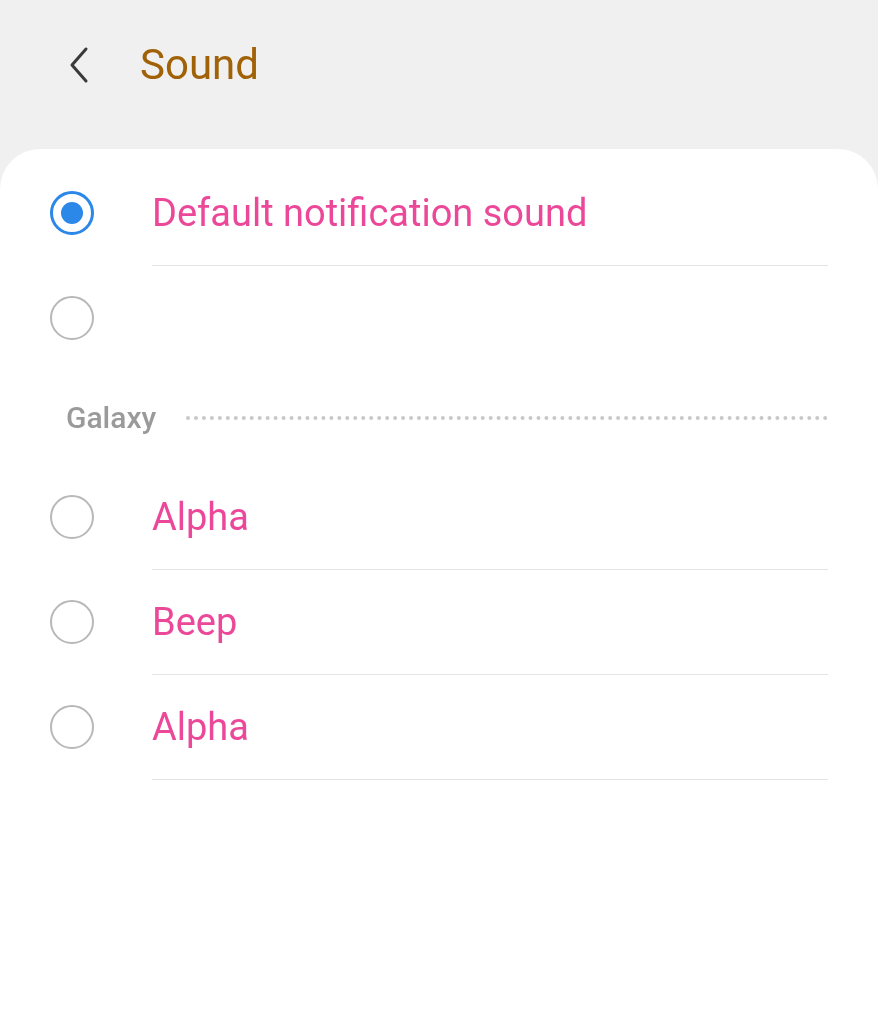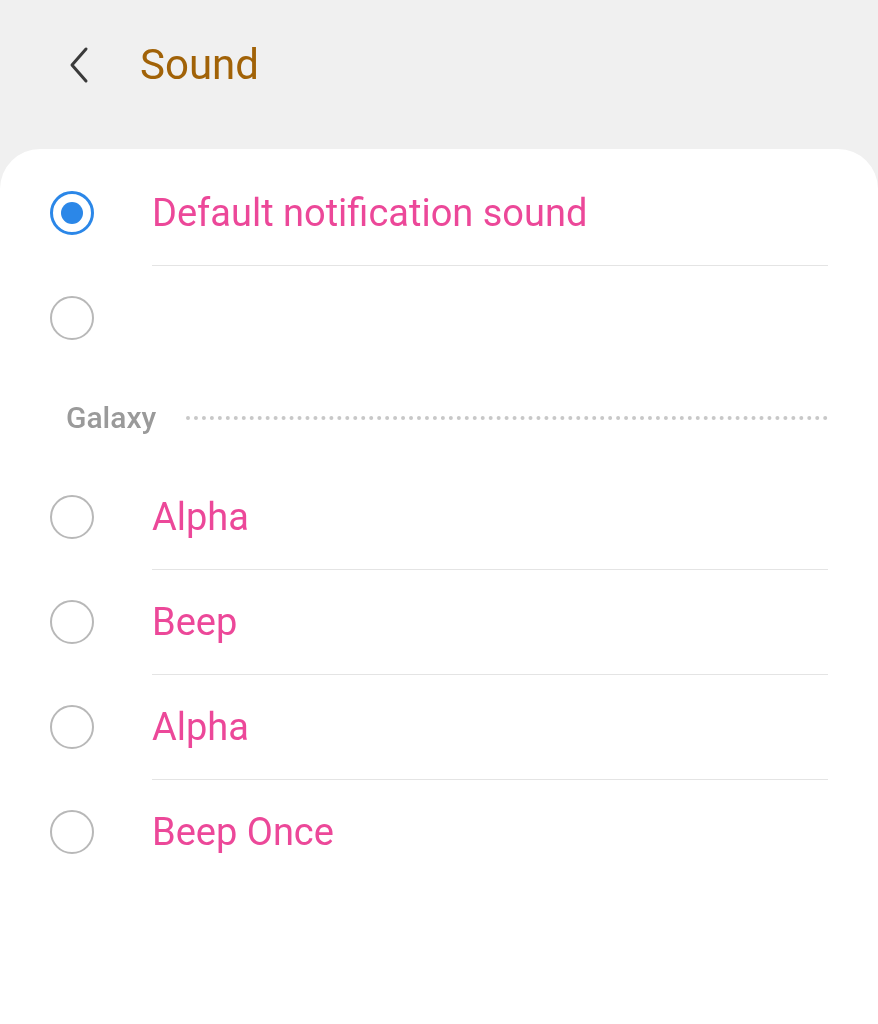--- a/index.html
+++ b/index.html
@@ -143,18 +143,14 @@
     <span class="item-label">Beep</span>
   </div>
   <div class="divider"></div>
 
   <div class="list-item">
     <div class="radio"></div>
     <span class="item-label">Alpha</span>
   </div>
   <div class="divider"></div>
 
-  <div class="list-item">
-    <div class="radio"></div>
-    <span class="item-label">Beep Once</span>
-  </div>
 
 </div>
 
 </body></html>

